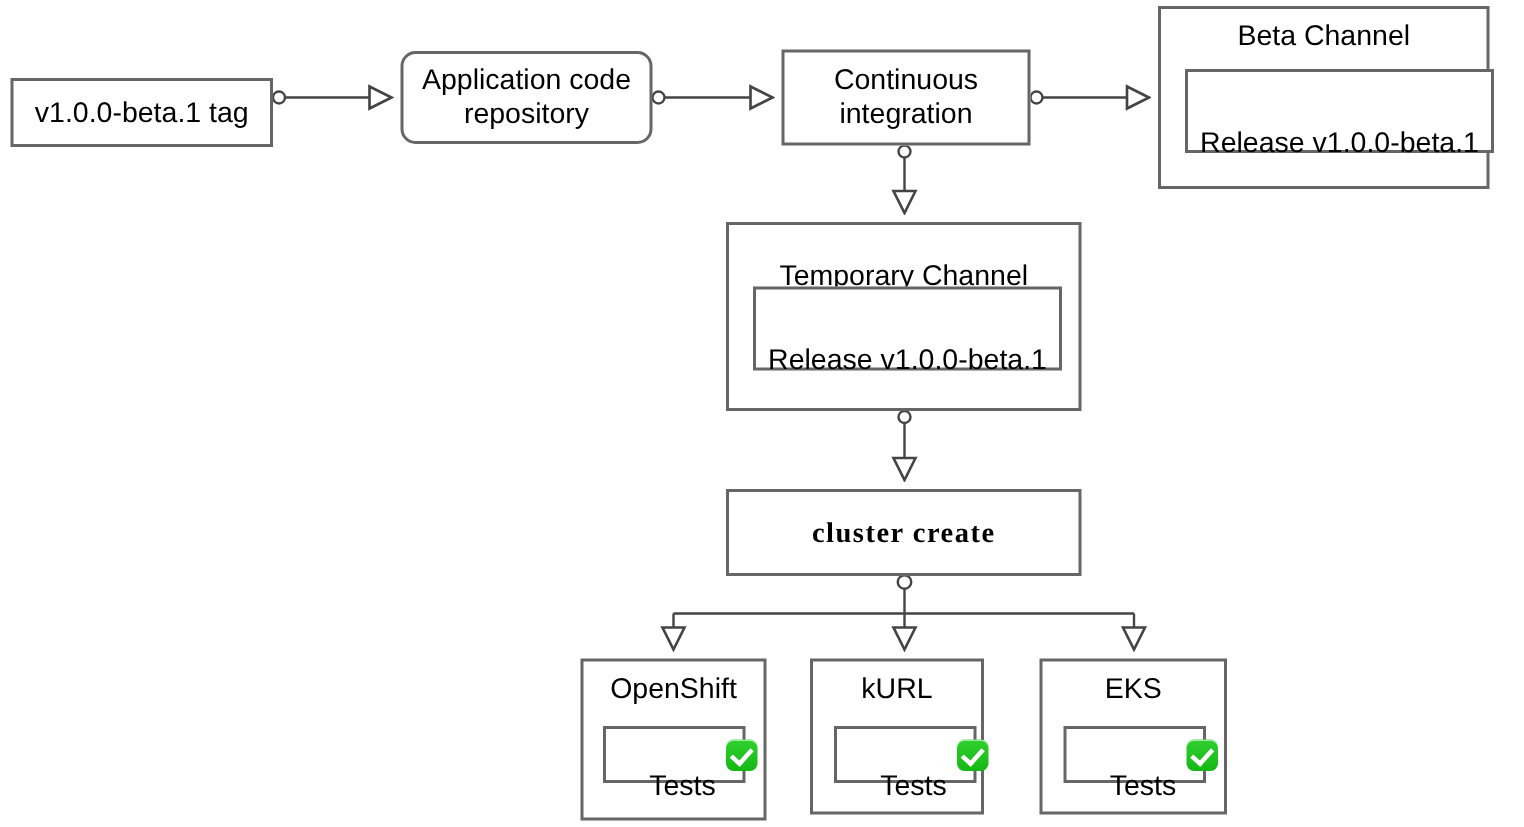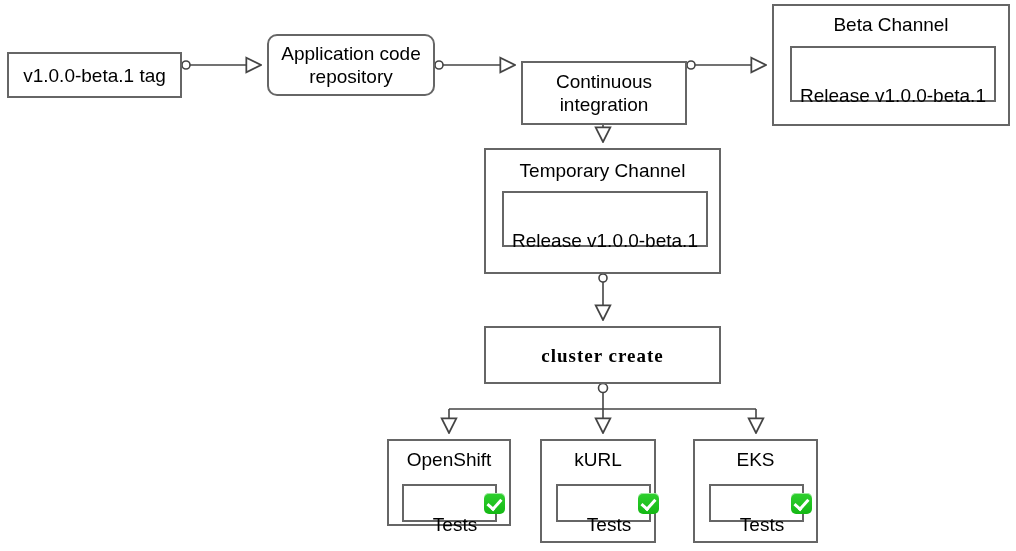--- a/index.html
+++ b/index.html
@@ -166,44 +166,44 @@
 
   <div class="node" style="left:7px; top:52px; width:175px; height:46px;">
     <span class="node-label">v1.0.0-beta.1 tag</span>
   </div>
 
   <div class="node" style="left:267px; top:34px; width:168px; height:62px;border-radius:10px;">
     <span class="node-label">Application code
 repository</span>
   </div>
 
-  <div class="node" style="left:521px; top:33px; width:166px; height:64px;margin-top:28px;">
+  <div class="node" style="left:521px; top:33px; width:166px; height:64px;">
     <span class="node-label">Continuous
 integration</span>
   </div>
 
-  <div class="container-node" style="left:772px; top:4px; width:238px; height:122px;">
+  <div class="container-node" style="left:772px; top:4px; width:221px; height:122px;">
     <div class="container-title" style="margin-top:8px;">Beta Channel</div>
     <div class="inner-node" style="left:16px; top:40px; width:206px; height:56px;">
       <span class="inner-label">Release v1.0.0-beta.1</span>
     </div>
   </div>
 
   <div class="container-node" style="left:484px; top:148px; width:237px; height:126px;">
-    <div class="container-title" style="margin-top:10px;">Temporary Channel</div>
+    <div class="container-title" style="margin-top:24px;">Temporary Channel</div>
     <div class="inner-node" style="left:16px; top:41px; width:206px; height:56px;">
       <span class="inner-label">Release v1.0.0-beta.1</span>
     </div>
   </div>
 
   <div class="node node-mono" style="left:484px; top:326px; width:237px; height:58px;">
     <span class="node-label">cluster create</span>
   </div>
 
-  <div class="container-node" style="left:387px; top:439px; width:124px; height:87px;">
+  <div class="container-node" style="left:387px; top:439px; width:124px; height:108px;">
     <div class="container-title" style="margin-top:8px;">OpenShift</div>
     <div class="inner-node test-inner" style="left:13px; top:43px; width:95px; height:38px;">
       <span class="inner-label">Tests</span>
       <span class="check-badge"></span>
     </div>
   </div>
 
   <div class="container-node" style="left:540px; top:439px; width:116px; height:104px;">
     <div class="container-title" style="margin-top:8px;">kURL</div>
     <div class="inner-node test-inner" style="left:14px; top:43px; width:95px; height:38px;">

